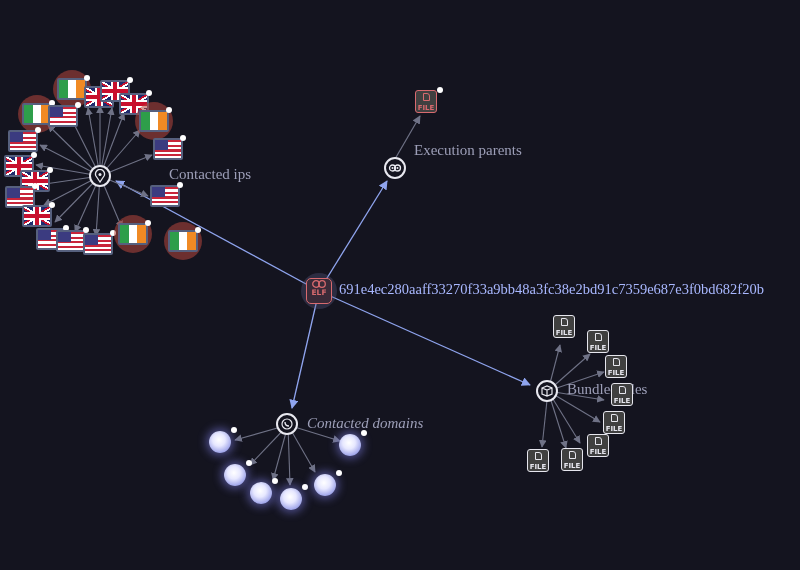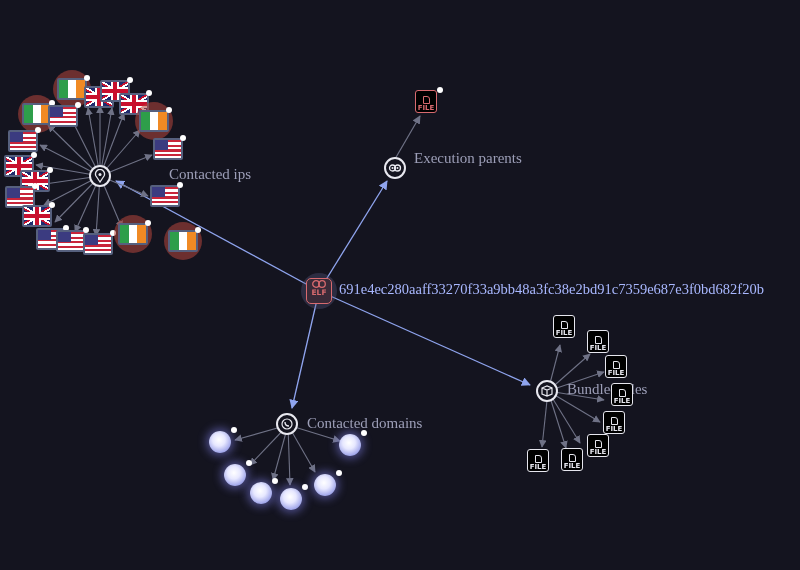--- a/index.html
+++ b/index.html
@@ -2,21 +2,21 @@
 <html><head>
 <meta charset="utf-8">
 <style>
   html, body { margin:0; padding:0; }
   body { width:800px; height:570px; background:#14141f; overflow:hidden; position:relative; font-family:"DejaVu Serif","Liberation Serif",serif; }
   #graph { position:absolute; left:0; top:0; width:800px; height:570px; }
   .label { position:absolute; font-family:"Liberation Serif","DejaVu Serif",serif; font-size:15px; color:#9d9fb8; white-space:nowrap; }
   .label.main { color:#a9b8ff; font-size:14.5px; }
   .hub { position:absolute; width:22px; height:22px; border-radius:50%; border:2px solid #e9e9f0; background:#14141f; box-sizing:border-box; display:flex; align-items:center; justify-content:center; }
   .hub svg { width:14px; height:14px; }
-  .file { position:absolute; width:22px; height:23px; border:1.5px solid #e6e6ee; border-radius:3px; background:#000000; box-sizing:border-box; display:flex; flex-direction:column; align-items:center; justify-content:flex-end; }
+  .file { position:absolute; width:22px; height:23px; border:1.5px solid #e6e6ee; border-radius:3px; background:#404040; box-sizing:border-box; display:flex; flex-direction:column; align-items:center; justify-content:space-between; }
   .file .pg { width:7px; height:8px; border:1.2px solid #e6e6ee; margin-top:2px; box-sizing:border-box; border-top-right-radius:3px; }
   .file .tx { font-family:"DejaVu Sans",sans-serif; font-size:7px; font-weight:bold; color:#e6e6ee; line-height:8px; }
   .file.red { border-color:#d86a6f; }
   .file.red .pg { border-color:#d86a6f; }
   .file.red .tx { color:#d86a6f; }
   .dot { position:absolute; width:6px; height:6px; border-radius:50%; background:#ffffff; }
   .globe { position:absolute; width:22px; height:22px; border-radius:50%; background:radial-gradient(circle at 45% 40%, #ffffff 0%, #e7e8ff 35%, #9aa0e8 75%, rgba(120,120,220,0.2) 100%); box-shadow:0 0 8px 3px rgba(140,140,255,0.45); }
   .flag { position:absolute; width:30px; height:22px; border-radius:2px; box-sizing:border-box; border:2px solid #56607e; overflow:hidden; }
   .halo { position:absolute; width:38px; height:38px; border-radius:50%; background:rgba(180,70,60,0.55); }
   .us { background:repeating-linear-gradient(180deg,#c8253a 0 2.3px,#ffffff 2.3px 4.6px); }
@@ -105,21 +105,21 @@
 </div>
 <div class="dot" style="left:437px;top:87px;"></div>
 <div class="hub" style="left:384px;top:157px;">
   <svg viewBox="0 0 14 14">
       <circle cx="4.5" cy="7" r="3" fill="none" stroke="#e9e9f0" stroke-width="1.3"></circle>
       <circle cx="9.5" cy="7" r="3" fill="none" stroke="#e9e9f0" stroke-width="1.3"></circle>
       <circle cx="4.5" cy="7" r="1" fill="#e9e9f0"></circle>
       <circle cx="9.5" cy="7" r="1" fill="#e9e9f0"></circle>
     </svg>
 </div>
-<div class="label" style="left:414px;top:150px;">Execution parents</div>
+<div class="label" style="left:414px;top:142px;">Execution parents</div>
 
 <div class="elf-ring"></div>
 <div class="elf">
   <svg width="16" height="10" viewBox="0 0 16 10">
       <circle cx="5" cy="5" r="3.3" fill="none" stroke="#d86a6f" stroke-width="1.3"></circle>
       <circle cx="11" cy="5" r="3.3" fill="none" stroke="#d86a6f" stroke-width="1.3"></circle>
     </svg>
   <div class="tx">ELF</div>
 </div>
 <div class="label main" style="left:339px;top:281px;">691e4ec280aaff33270f33a9bb48a3fc38e2bd91c7359e687e3f0bd682f20b</div>
@@ -190,21 +190,21 @@
     <div class="dot" style="left: 336px; top: 470px;"></div>
     <div class="globe" style="left: 339px; top: 434px;"></div>
     <div class="dot" style="left: 361px; top: 430px;"></div>
   </div>
 <div class="hub" style="left:276px;top:413px;">
   <svg viewBox="0 0 14 14">
       <circle cx="7" cy="7" r="5" fill="none" stroke="#e9e9f0" stroke-width="1.2"></circle>
       <path d="M5 5 Q5 9 9 9" fill="none" stroke="#e9e9f0" stroke-width="1.4"></path>
     </svg>
 </div>
-<div class="label" style="left:307px;top:415px;">Contacted domains</div>
+<div class="label" style="left:307px;top:415px;font-style:italic;">Contacted domains</div>
 
 <div class="label" style="left:567px;top:381px;">Bundled files</div>
 <div id="bundled">
     <div class="file" style="left: 553px; top: 315px;">
       <div class="pg"></div>
       <div class="tx">FILE</div>
     </div>
     <div class="file" style="left: 587px; top: 330px;">
       <div class="pg"></div>
       <div class="tx">FILE</div>

